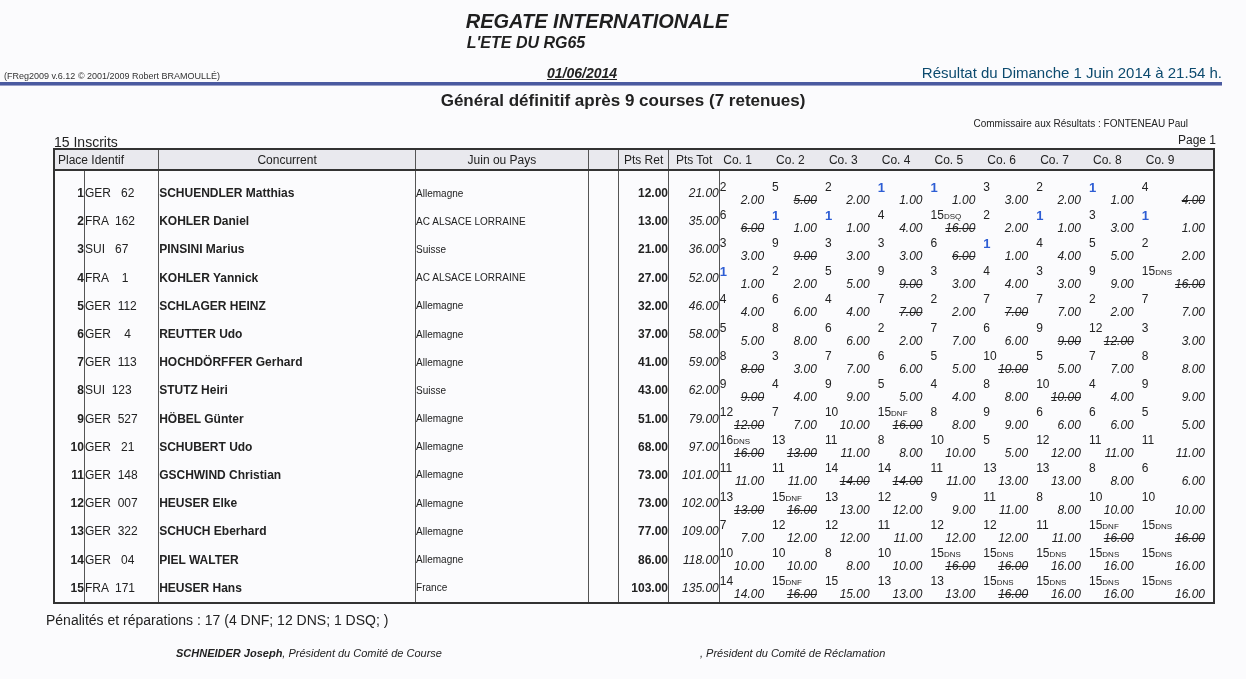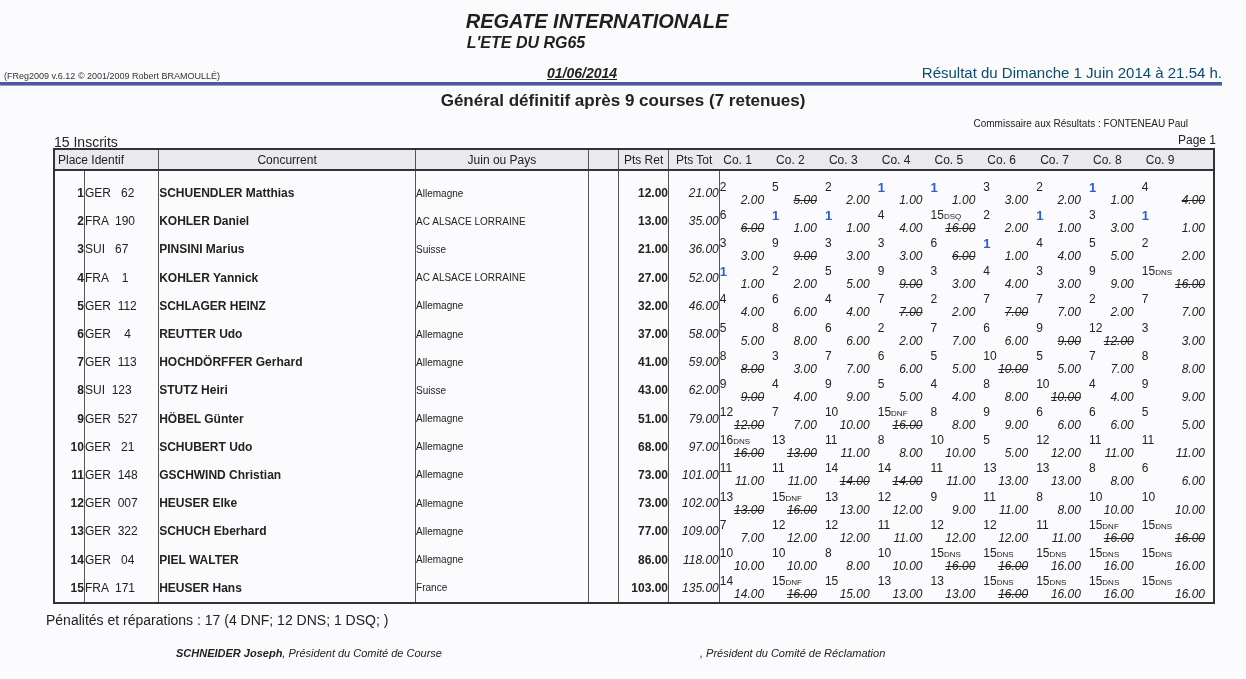--- a/index.html
+++ b/index.html
@@ -154,21 +154,21 @@
           <span class="race-place win"><span>1</span></span>
           <span class="race-pts">1.00</span>
         </td>
         <td class="race">
           <span class="race-place"><span>4</span></span>
           <span class="race-pts disc">4.00</span>
         </td>
       </tr>
       <tr>
         <td class="place">2</td>
-        <td class="ident bl">FRA  190</td>
+        <td class="ident bl">FRA  162</td>
         <td class="name bl">KOHLER Daniel</td>
         <td class="club bl">AC ALSACE LORRAINE</td>
         <td class="bl"></td>
         <td class="ret bl">13.00</td>
         <td class="tot bl">35.00</td>
         <td class="race bl">
           <span class="race-place"><span>6</span></span>
           <span class="race-pts disc">6.00</span>
         </td>
         <td class="race">

